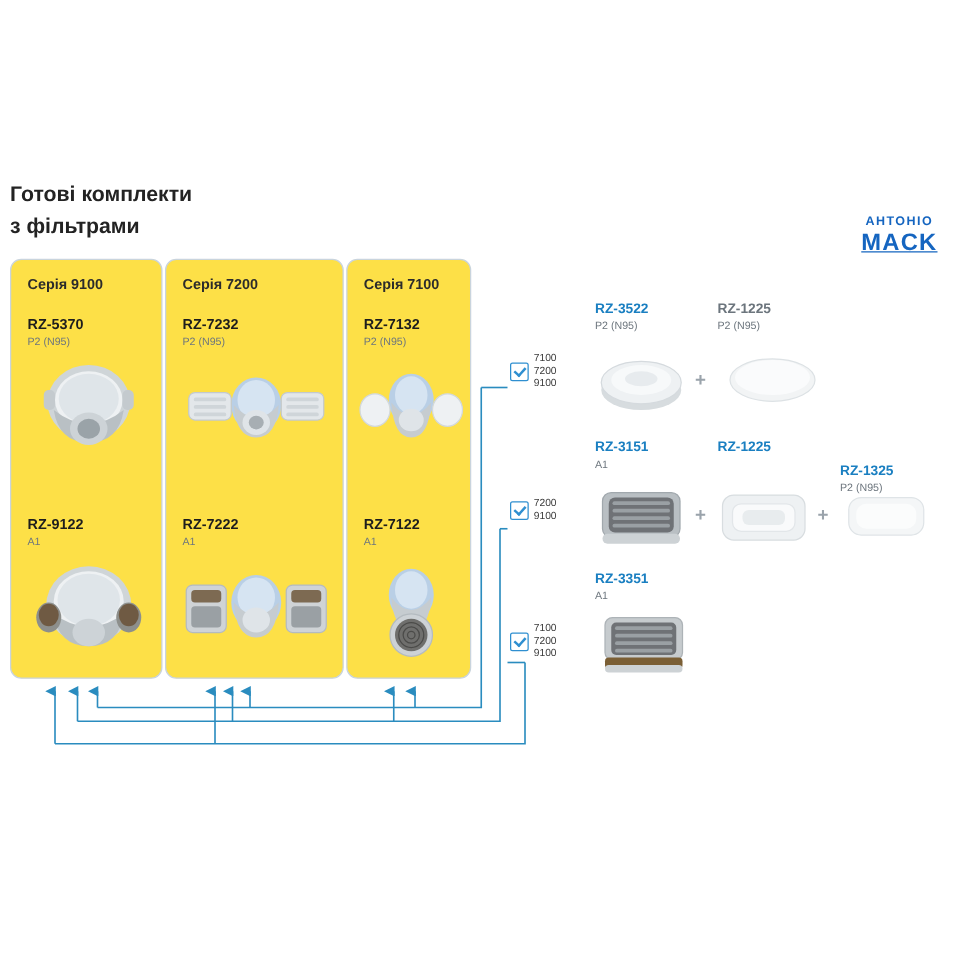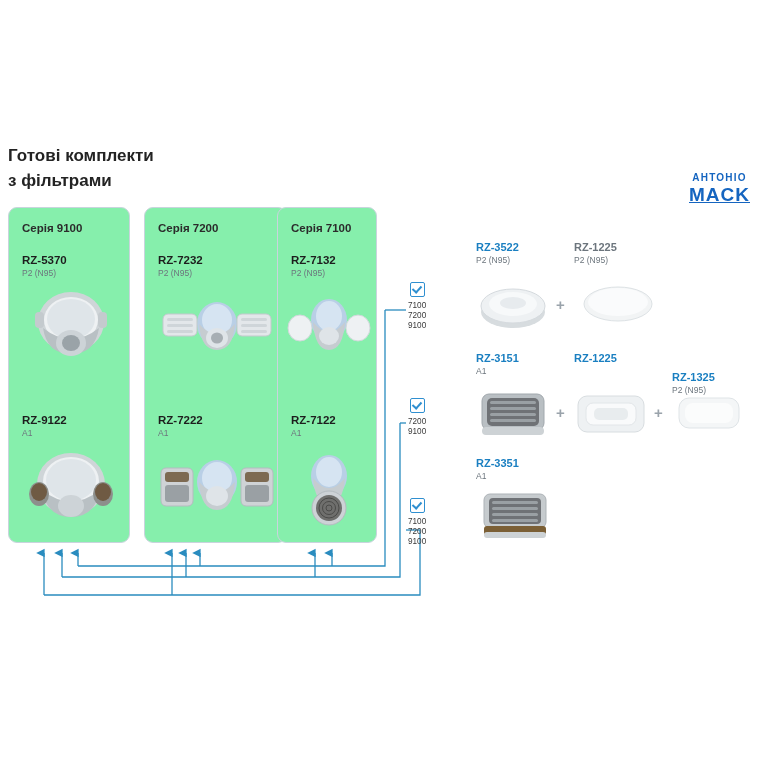--- a/index.html
+++ b/index.html
@@ -60,25 +60,25 @@
     letter-spacing: 1px;
     margin-top: 1px;
     text-decoration: underline;
   }
 
   
   .card {
     position: absolute;
     border: 1px solid #c9d4dd;
     border-radius: 9px;
-    background: #86efac;
+    background: #fde047;
     box-sizing: border-box;
   }
   #card-9100 { left: 8px;   top: 207px; width: 122px; height: 336px; }
-  #card-7200 { left: 144px; top: 207px; width: 143px; height: 336px; }
+  #card-7200 { left: 132px; top: 207px; width: 143px; height: 336px; }
   #card-7100 { left: 277px; top: 207px; width: 100px; height: 336px; }
 
   .card-title {
     position: absolute;
     top: 14px; left: 13px;
     font-size: 11.5px;
     font-weight: bold;
     color: #2b2b2b;
   }
 
@@ -119,21 +119,20 @@
     color: #9aa3ab;
     font-weight: bold;
   }
 
   
   .tag {
     position: absolute;
     display: flex;
     align-items: center;
     gap: 4px;
-    flex-direction: column;
   }
   .tag .box {
     width: 13px; height: 13px;
     border: 1px solid #2f8fd0;
     border-radius: 2px;
     background: #fff;
     position: relative;
     flex: none;
   }
   .tag .box::after {

